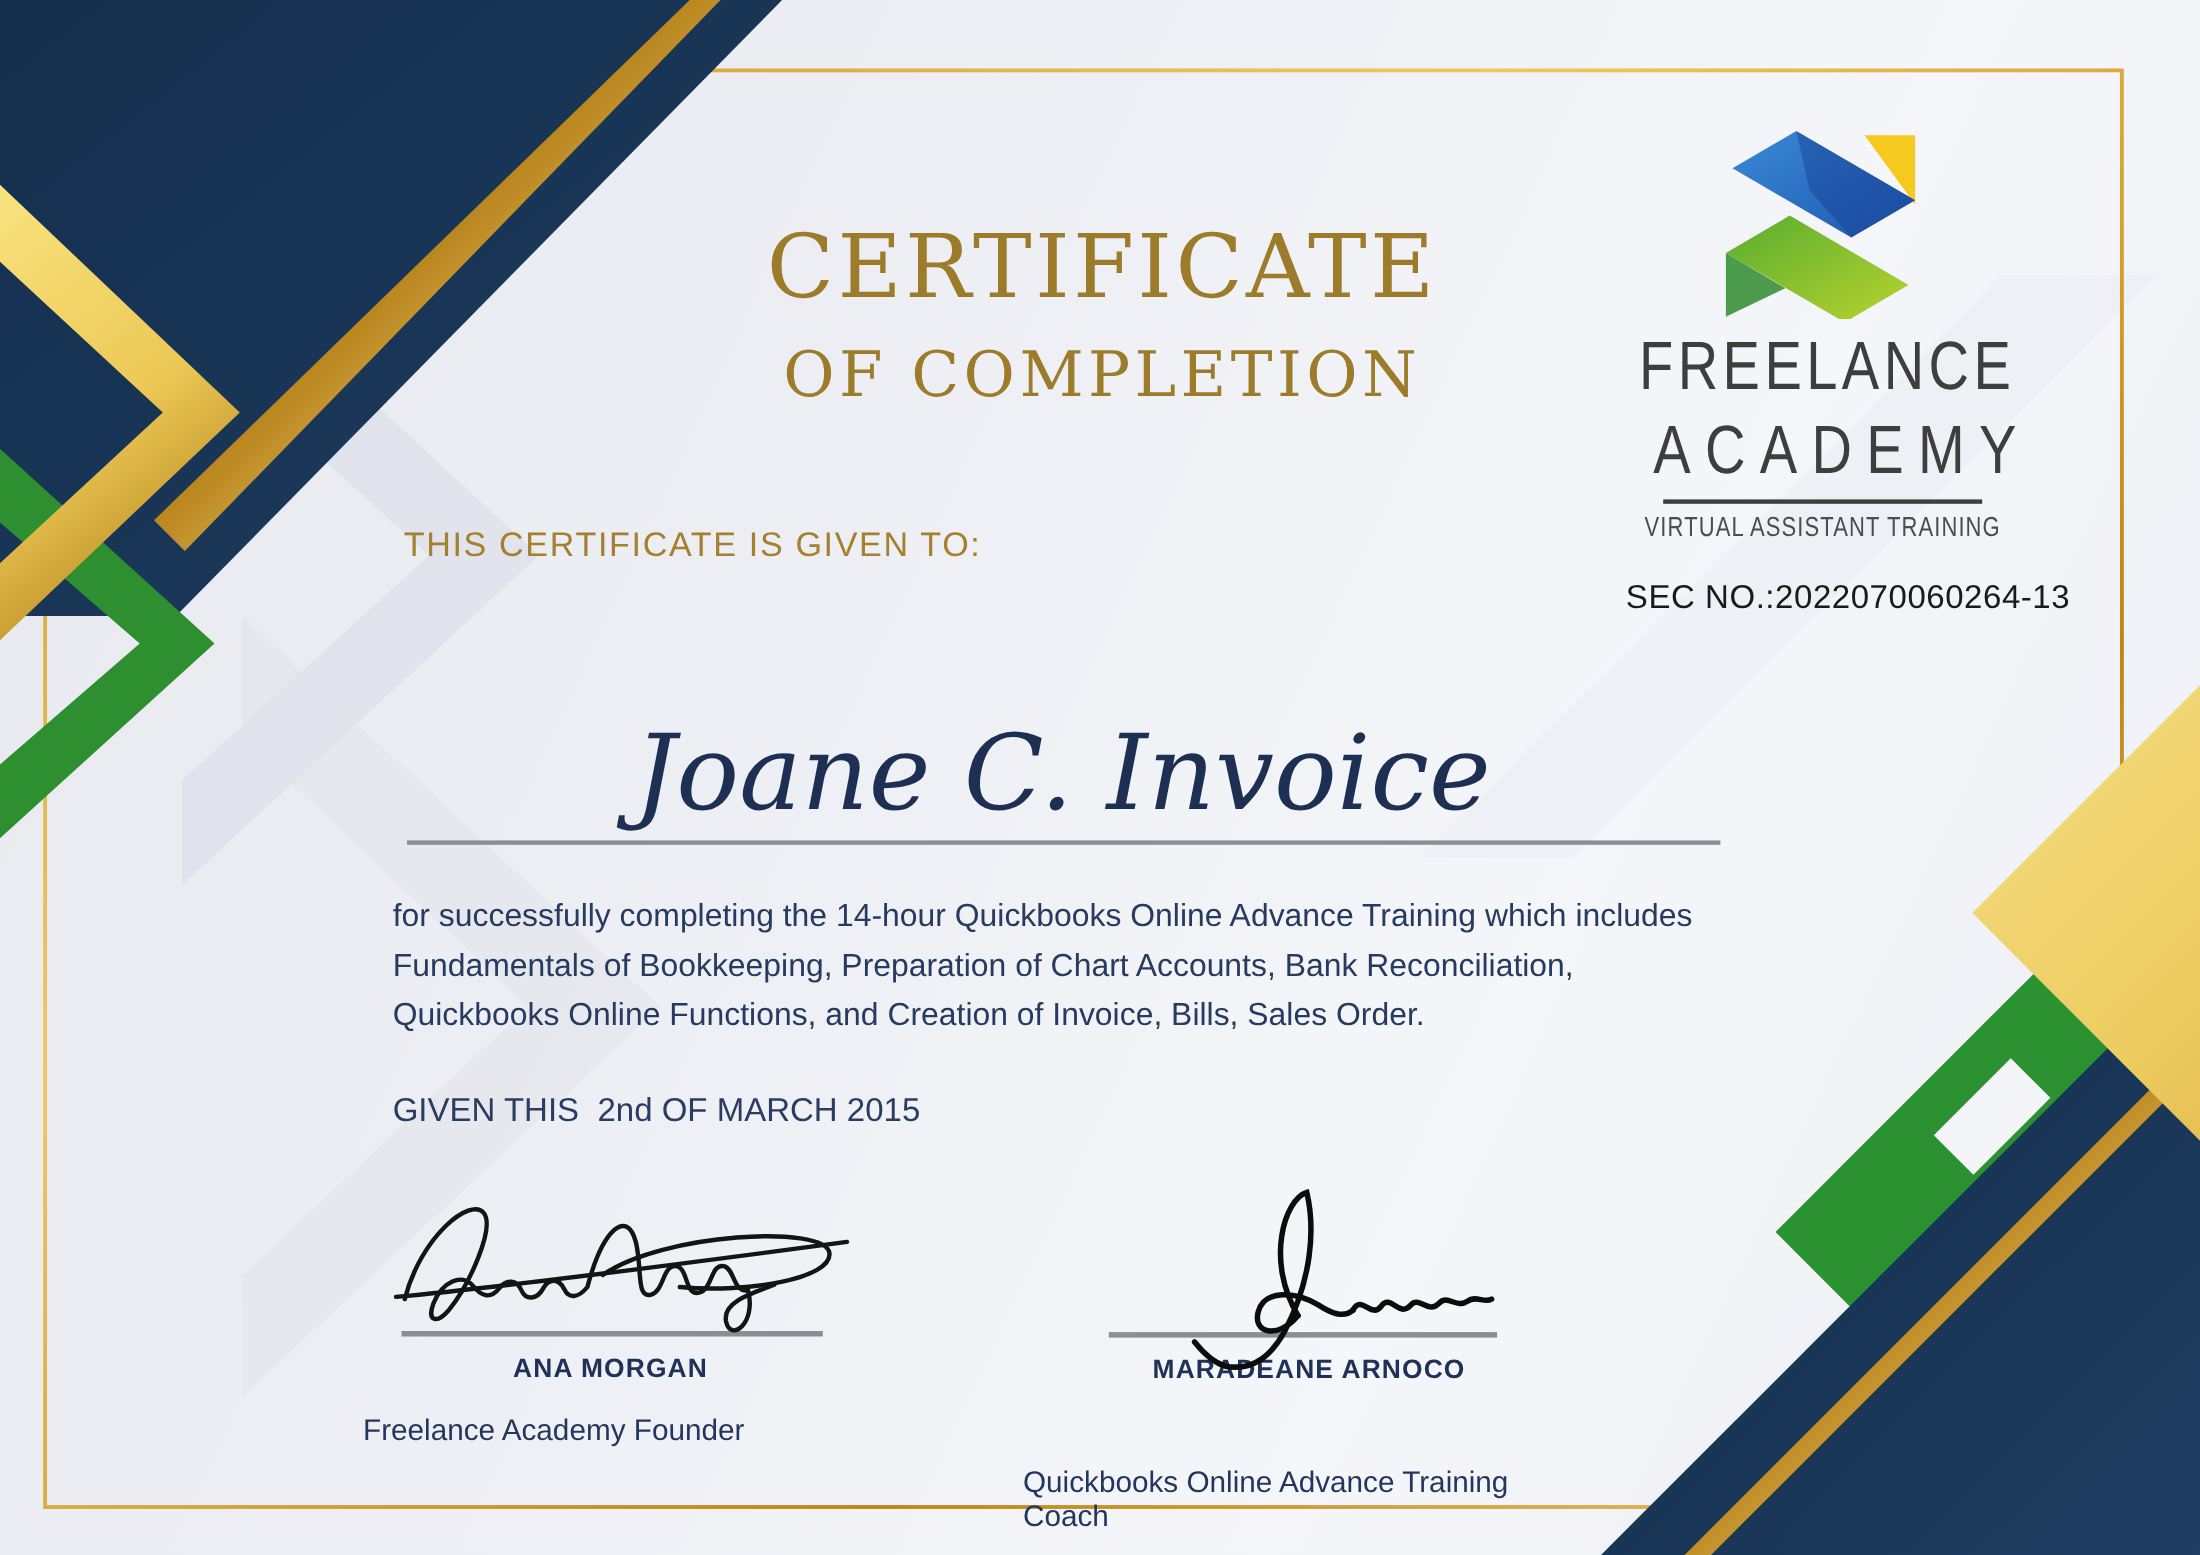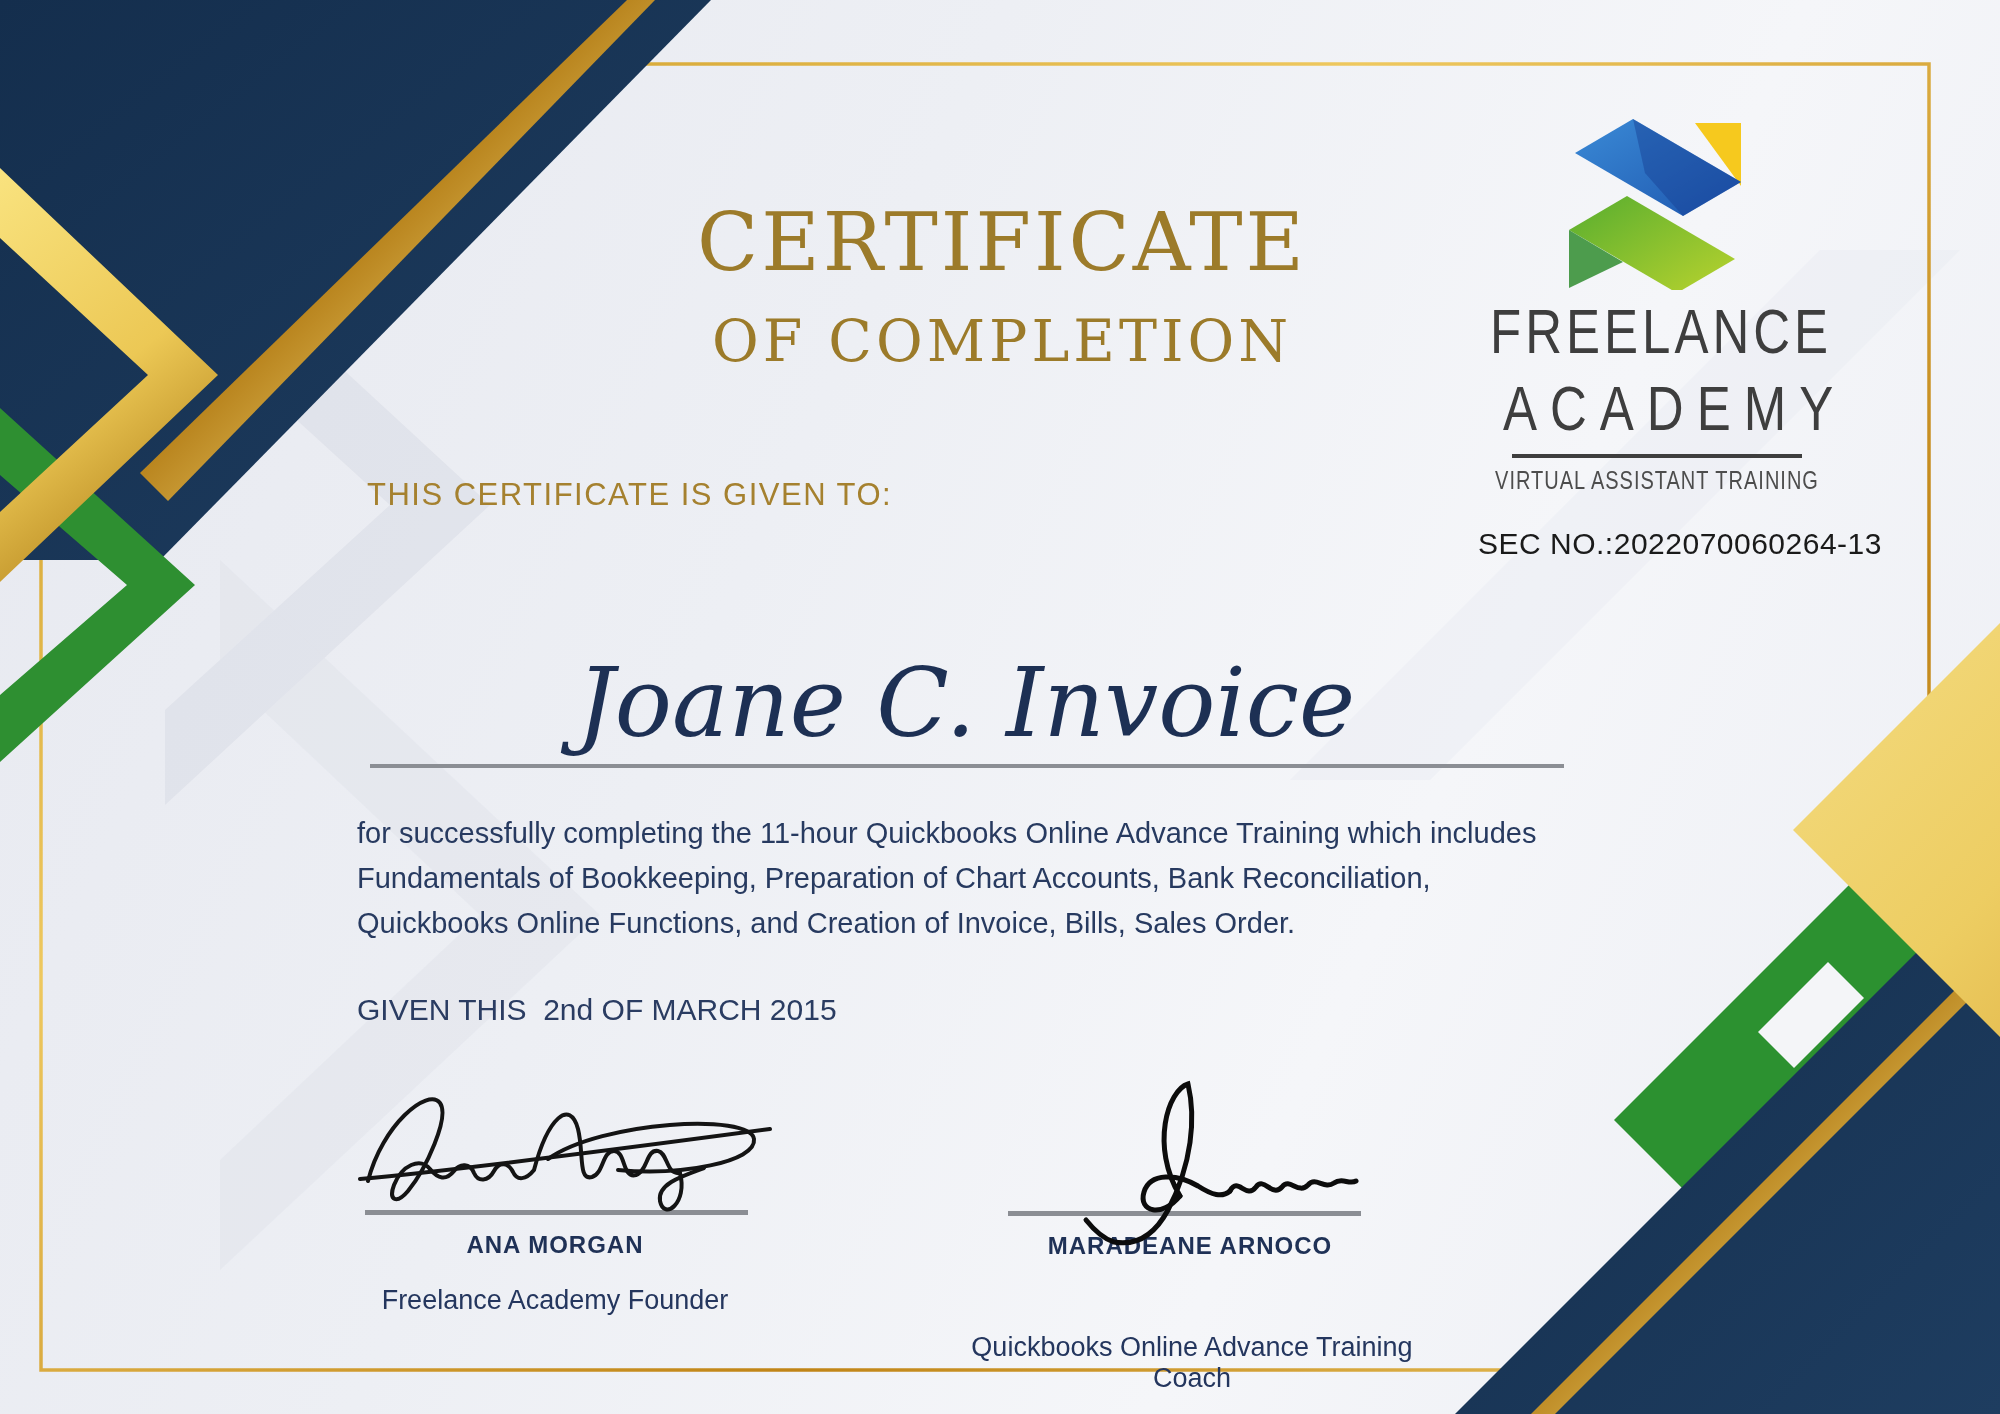--- a/index.html
+++ b/index.html
@@ -36,21 +36,21 @@
   }
   .date-line {
     left:357px; top:993px; font-size:30px; color:#2a3c62; white-space:pre;
   }
   .sig-line { position:absolute; height:5px; background:#8b8e94; z-index:2; }
   .sig-line.left  { left:365px;  top:1210px; width:383px; }
   .sig-line.right { left:1008px; top:1211px; width:353px; }
   .sig-name { position:absolute; z-index:2; font-size:24px; font-weight:bold; letter-spacing:1px; color:#1f3156; text-align:center; }
   .sig-name.left  { left:350px;  top:1231px; width:410px; }
   .sig-name.right { left:990px;  top:1232px; width:400px; }
-  .sig-role { position:absolute; z-index:2; font-size:27px; color:#24365e; text-align:center; }
+  .sig-role { position:absolute; z-index:2; font-size:27px; color:#24365e; }
   .sig-role.left  { left:330px; top:1285px; width:450px; }
   .sig-role.right { left:930px; top:1332px; width:524px; }
   .sig-svg { position:absolute; z-index:3; }
   .sig-svg.left  { left:350px;  top:1083px; }
   .sig-svg.right { left:1052px; top:1076px; }
 
   .logo-box { position:absolute; left:1490px; top:118px; width:334px; z-index:2; text-align:center; }
   .logo-mark { position:relative; width:180px; height:172px; margin:0 auto; }
   .logo-line1 {
     margin-top:6px; font-size:51px; letter-spacing:4px; color:#3e3e3e;
@@ -154,21 +154,21 @@
     <div class="logo-line2">ACADEMY</div>
     <div class="logo-divider"></div>
     <div class="logo-tagline">VIRTUAL ASSISTANT TRAINING</div>
   </div>
   <div class="sec-no">SEC NO.:2022070060264-13</div>
 
   <div class="txt given-label">THIS CERTIFICATE IS GIVEN TO:</div>
   <div class="txt recipient">Joane C. Invoice</div>
   <div class="name-line"></div>
 
-  <div class="txt body-text">for successfully completing the 11-hour Quickbooks Online Advance Training which includes Fundamentals of Bookkeeping, Preparation of Chart Accounts, Bank Reconciliation, Quickbooks Online Functions, and Creation of Invoice, Bills, Sales Order.</div>
+  <div class="txt body-text">for successfully completing the 14-hour Quickbooks Online Advance Training which includes Fundamentals of Bookkeeping, Preparation of Chart Accounts, Bank Reconciliation, Quickbooks Online Functions, and Creation of Invoice, Bills, Sales Order.</div>
   <div class="txt date-line">GIVEN THIS  2nd OF MARCH 2015</div>
 
   <svg class="sig-svg left" width="430" height="145" viewBox="0 0 430 145">
     <g fill="none" stroke="#141414" stroke-width="4" stroke-linecap="round">
       <path d="M18,98 C32,42 78,4 90,20 C100,34 76,86 58,108 C47,121 38,118 44,102 C52,82 70,74 80,86 C88,96 96,98 104,88 C110,80 120,80 124,90 C128,99 138,99 144,88 C149,79 158,79 163,89 C167,98 176,97 184,87 C198,34 220,16 228,46 C234,70 228,98 242,94 C254,90 252,68 264,68 C276,68 272,96 286,92 C298,88 296,66 308,68 C318,70 316,92 330,90"></path>
       <path d="M330,90 C338,120 314,138 310,118 C307,101 332,93 354,85"></path>
       <path d="M198,76 C252,38 400,30 404,56 C407,79 330,93 268,87"></path>
       <path d="M10,96 C120,86 300,62 420,46"></path>
     </g>
   </svg>

